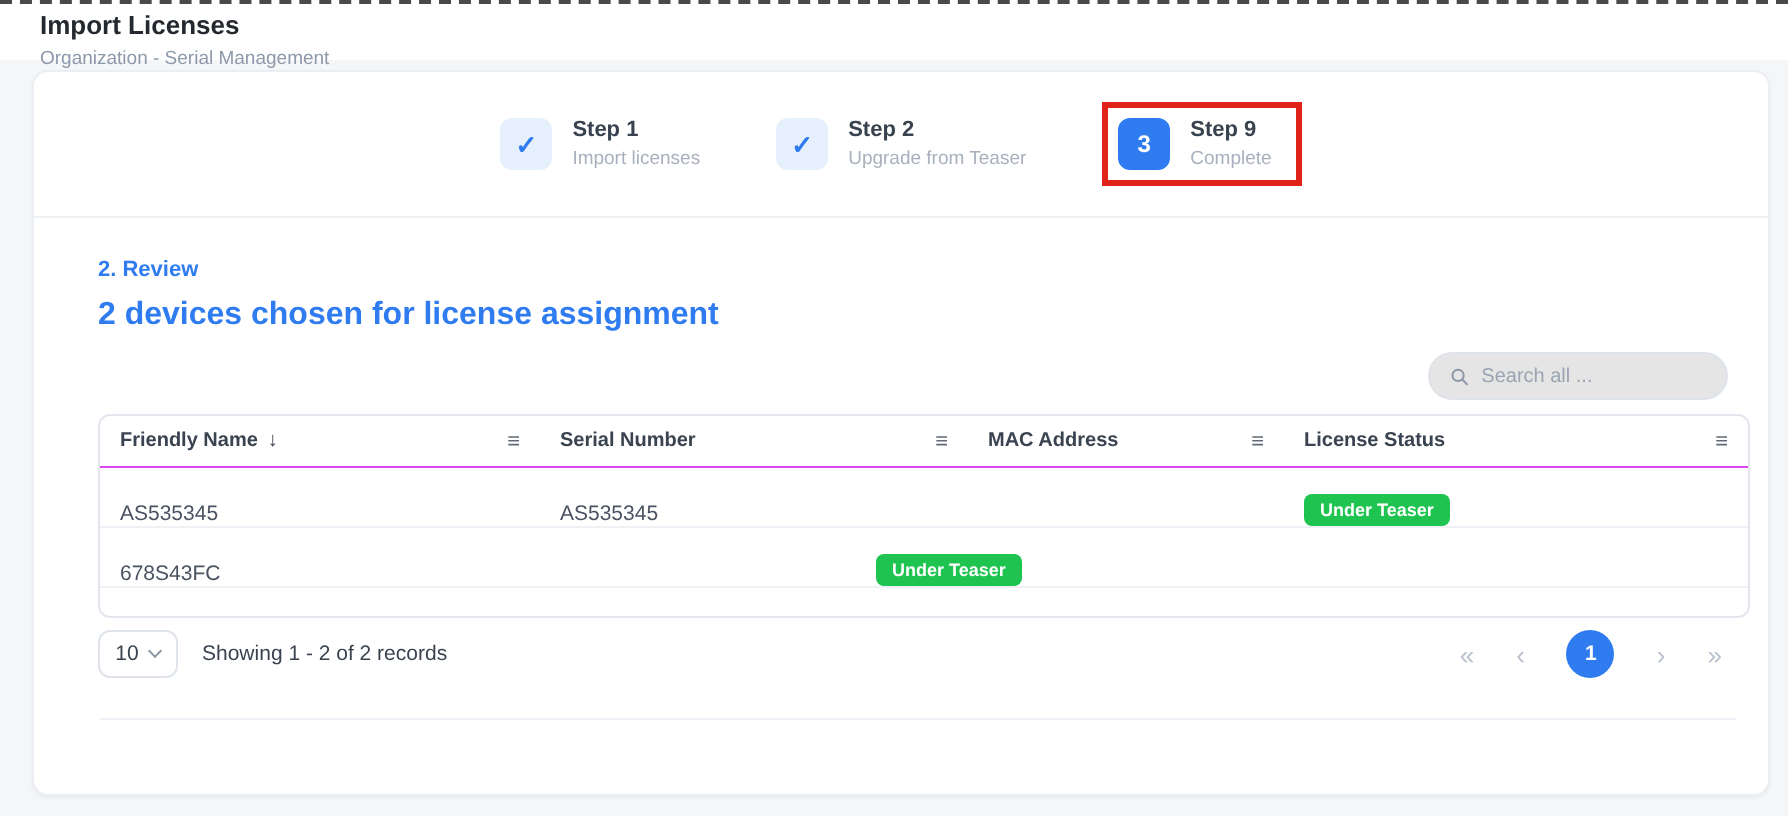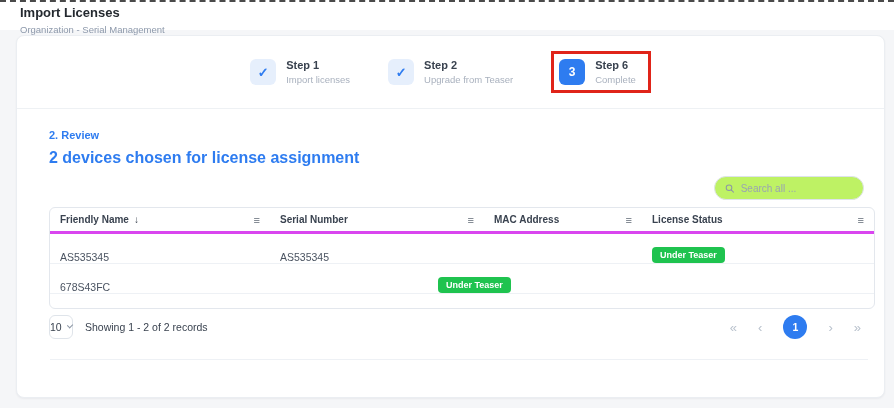--- a/index.html
+++ b/index.html
@@ -21,40 +21,40 @@
   .step-title { font-size:11px; font-weight:bold; color:#39424f; }
   .step-sub { font-size:9.5px; color:#a9b1be; margin-top:3px; }
   .highlight-box { border:3px solid #e02419; }
   .step.boxed { padding:5px 12px 5px 5px; }
 
   .card-body { padding:0 9px 0 32px; }
   .review-heading { margin-top:20px; font-size:11px; font-weight:bold; color:#2e7cf0; }
   .review-sub { margin-top:8px; font-size:16px; font-weight:bold; color:#2e7cf0; }
 
   .search-row { display:flex; justify-content:flex-end; margin-top:9px; }
-  .search-box { width:150px; height:24px; border:1px solid #dee3ea; border-radius:12px; display:flex; align-items:center; padding:0 10px; gap:6px; margin-right:11px; background:#bef264; }
+  .search-box { width:150px; height:24px; border:1px solid #dee3ea; border-radius:12px; display:flex; align-items:center; padding:0 10px; gap:6px; margin-right:11px; background:#e5e5e5; }
   .search-box input { border:none; outline:none; width:100%; font-size:10px; color:#6a7380; background:transparent; font-family:"Liberation Sans",sans-serif; }
   .search-box input::placeholder { color:#9aa4b2; }
 
   
   .table { margin-top:7px; border:1px solid #e3e7ed; border-radius:6px; overflow:hidden; padding-bottom:14px; background:#fff; }
-  .thead { display:flex; height:26px; border-bottom:3px solid #d946ef; }
+  .thead { display:flex; height:26px; border-bottom:1px solid #d946ef; }
   .th { display:flex; align-items:center; justify-content:space-between; padding:0 10px; font-size:10px; font-weight:bold; color:#3a4350; cursor:pointer; }
   .c1 { width:220px; } .c2 { width:214px; } .c3 { width:158px; } .c4 { flex:1; }
   .th-left { display:flex; align-items:center; gap:5px; }
   .menu-icon { color:#626b77; font-size:11px; font-weight:normal; }
   .sort-icon { color:#3a4350; font-size:10px; font-weight:normal; }
   .tr { display:flex; height:30px; border-bottom:1px solid #eef1f5; align-items:flex-end; }
   .td { padding:0 10px; font-size:10.5px; color:#4a5361; }
   .badge { display:inline-block; background:#1fc34f; color:#fff; font-size:9px; font-weight:bold; padding:3px 8px; border-radius:4px; }
 
   
   .pagination-row { display:flex; justify-content:space-between; align-items:center; margin-top:6px; }
   .pag-left { display:flex; align-items:center; }
-  .page-size { width:24px; height:24px; border:1px solid #dfe4ea; border-radius:6px; display:flex; align-items:center; justify-content:center; gap:6px; font-size:10.5px; color:#3a4350; background:#fff; cursor:pointer; }
+  .page-size { width:40px; height:24px; border:1px solid #dfe4ea; border-radius:6px; display:flex; align-items:center; justify-content:center; gap:6px; font-size:10.5px; color:#3a4350; background:#fff; cursor:pointer; }
   .chev-down { width:5px; height:5px; border-right:1.5px solid #8d97a5; border-bottom:1.5px solid #8d97a5; transform:rotate(45deg); margin-top:-3px; }
   .records-label { margin-left:12px; font-size:10.5px; color:#3a4350; }
   .pager { display:flex; align-items:center; gap:21px; margin-right:14px; }
   .pager-chev { color:#b9c2cd; font-size:13px; cursor:pointer; background:none; border:none; font-family:inherit; }
   .page-circle { width:24px; height:24px; border-radius:50%; background:#2e7cf0; color:#fff; font-size:10.5px; font-weight:bold; display:flex; align-items:center; justify-content:center; cursor:pointer; }
 
   .footer-divider { margin:20px 7px 0 1px; border-top:1px solid #eef1f5; }
   .footer { display:flex; justify-content:space-between; align-items:center; padding:14px 5px 0 8px; }
   .btn { font-family:"Liberation Sans",sans-serif; cursor:pointer; }
   .btn-primary { background:#2e7cf0; color:#fff; font-size:10.5px; font-weight:bold; border:none; border-radius:5px; padding:7px 13px; }
@@ -86,21 +86,21 @@
     <div class="step">
       <div class="step-icon done">✓</div>
       <div>
         <div class="step-title">Step 2</div>
         <div class="step-sub">Upgrade from Teaser</div>
       </div>
     </div>
     <div class="step boxed highlight-box">
       <div class="step-icon active">3</div>
       <div>
-        <div class="step-title">Step 6</div>
+        <div class="step-title">Step 9</div>
         <div class="step-sub">Complete</div>
       </div>
     </div>
   </div>
 
   <div class="card-body">
     <div class="review-heading">2. Review</div>
     <div class="review-sub">2 devices chosen for license assignment</div>
 
     <div class="search-row">

